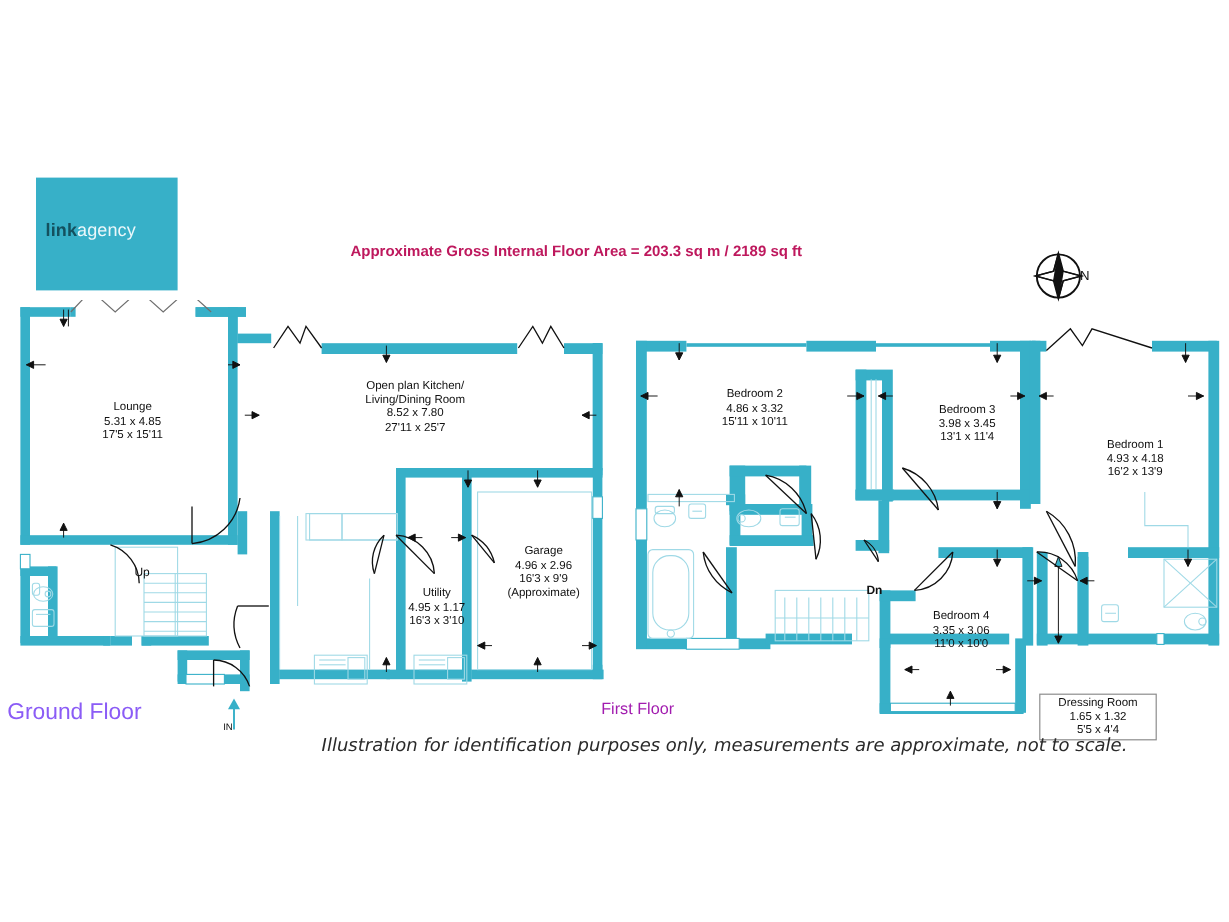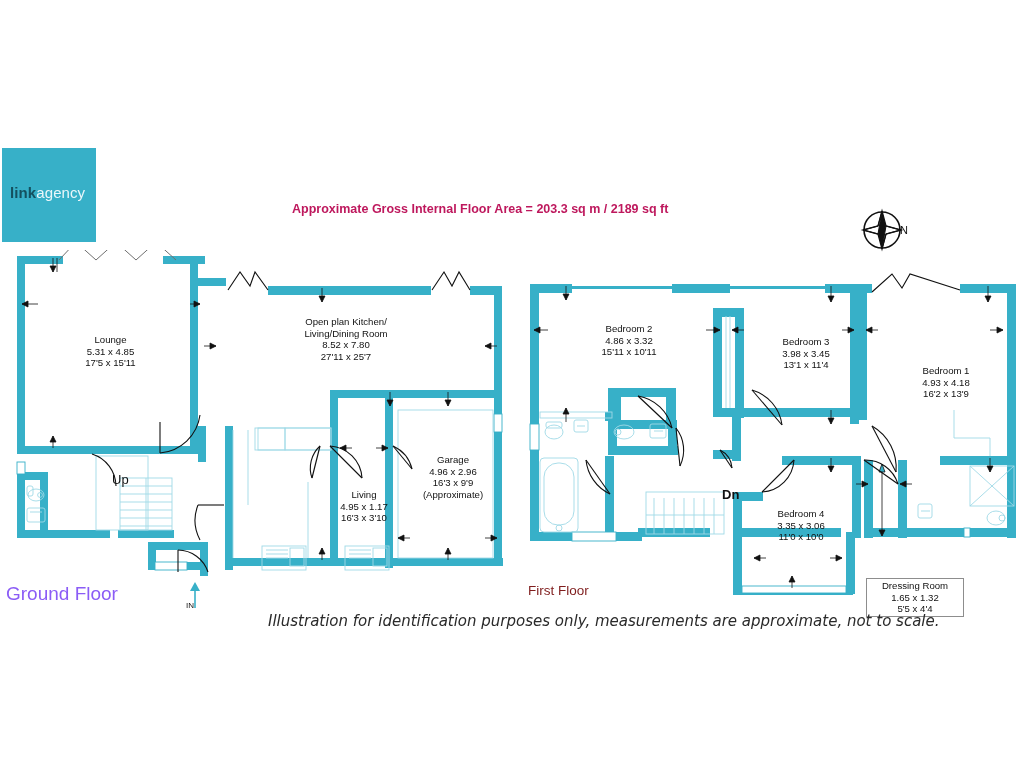--- a/index.html
+++ b/index.html
@@ -2,41 +2,41 @@
 <html><head>
 <meta charset="utf-8">
 <style>
   html,body{margin:0;padding:0;background:#ffffff;}
   body{width:1024px;height:768px;position:relative;overflow:hidden;
        font-family:"Liberation Sans","DejaVu Sans",sans-serif;color:#1a1a1a;}
   .stage{position:absolute;inset:0;}
   .abs{position:absolute;}
 
   
-  #logo{left:2px;top:148px;width:94px;height:94px;background:#37b0c8;}
+  #logo{left:30px;top:148px;width:118px;height:94px;background:#37b0c8;}
   #logo .logotext{position:absolute;left:8px;top:36px;font-size:15px;letter-spacing:.1px;}
   #logo .l1{color:#14505e;font-weight:600;}
   #logo .l2{color:#eaf7fa;font-weight:400;}
 
   
   #title{left:292px;top:202px;font-size:12.5px;font-weight:700;color:#be185d;white-space:nowrap;}
   #gflabel{left:6px;top:583px;font-size:19px;color:#8b5cf6;}
-  #fflabel{left:528px;top:583px;font-size:13.5px;color:#7f1d1d;}
+  #fflabel{left:501px;top:583px;font-size:13.5px;color:#a21caf;}
   #footnote{left:268px;top:612px;font-size:15px;color:#2a2a2a;white-space:nowrap;
             font-family:"DejaVu Sans",sans-serif;font-style:italic;}
 
   
   .room{position:absolute;text-align:center;font-size:9.6px;line-height:11.6px;color:#111;
         white-space:nowrap;}
   .room .nm{display:block;}
   .room .m{display:block;}
   .room .f{display:block;}
   .room .ap{display:block;}
   .boxed{border:1px solid #8d8d8d;background:#fff;padding:1px 3px;margin-top:32px;}
-  .updn{position:absolute;font-size:13px;color:#111;}
+  .updn{position:absolute;font-size:10px;color:#111;}
 
   
   #compass{left:860px;top:208px;width:60px;height:44px;}
   #compass .n{position:absolute;left:40px;top:16px;font-size:11px;color:#111;}
 
   svg{display:block;}
   .wall{fill:#37b0c8;}
   .fixg{fill:none;stroke:#9fd9e6;stroke-width:.9;}
   .door{fill:none;stroke:#111;stroke-width:1.1;}
   .doorg{fill:none;stroke:#6f6f6f;stroke-width:1;}
@@ -279,21 +279,21 @@
   </div>
 
   <div class="room abs" style="left:398px;top:454px;width:110px;">
     <span class="nm">Garage</span>
     <span class="m">4.96 x 2.96</span>
     <span class="f">16'3 x 9'9</span>
     <span class="ap">(Approximate)</span>
   </div>
 
   <div class="room abs" style="left:325px;top:489px;width:78px;">
-    <span class="nm">Living</span>
+    <span class="nm">Utility</span>
     <span class="m">4.95 x 1.17</span>
     <span class="f">16'3 x 3'10</span>
   </div>
 
   <div class="updn" style="left:112px;top:472px;">Up</div>
 
   <div class="abs" style="left:184px;top:578px;width:24px;height:32px;">
     <svg width="24" height="32" viewBox="0 0 24 32">
       <line x1="11" y1="30" x2="11" y2="10" stroke="#37b0c8" stroke-width="1.6"></line>
       <polygon points="11,4 6,13 16,13" fill="#37b0c8"></polygon>

